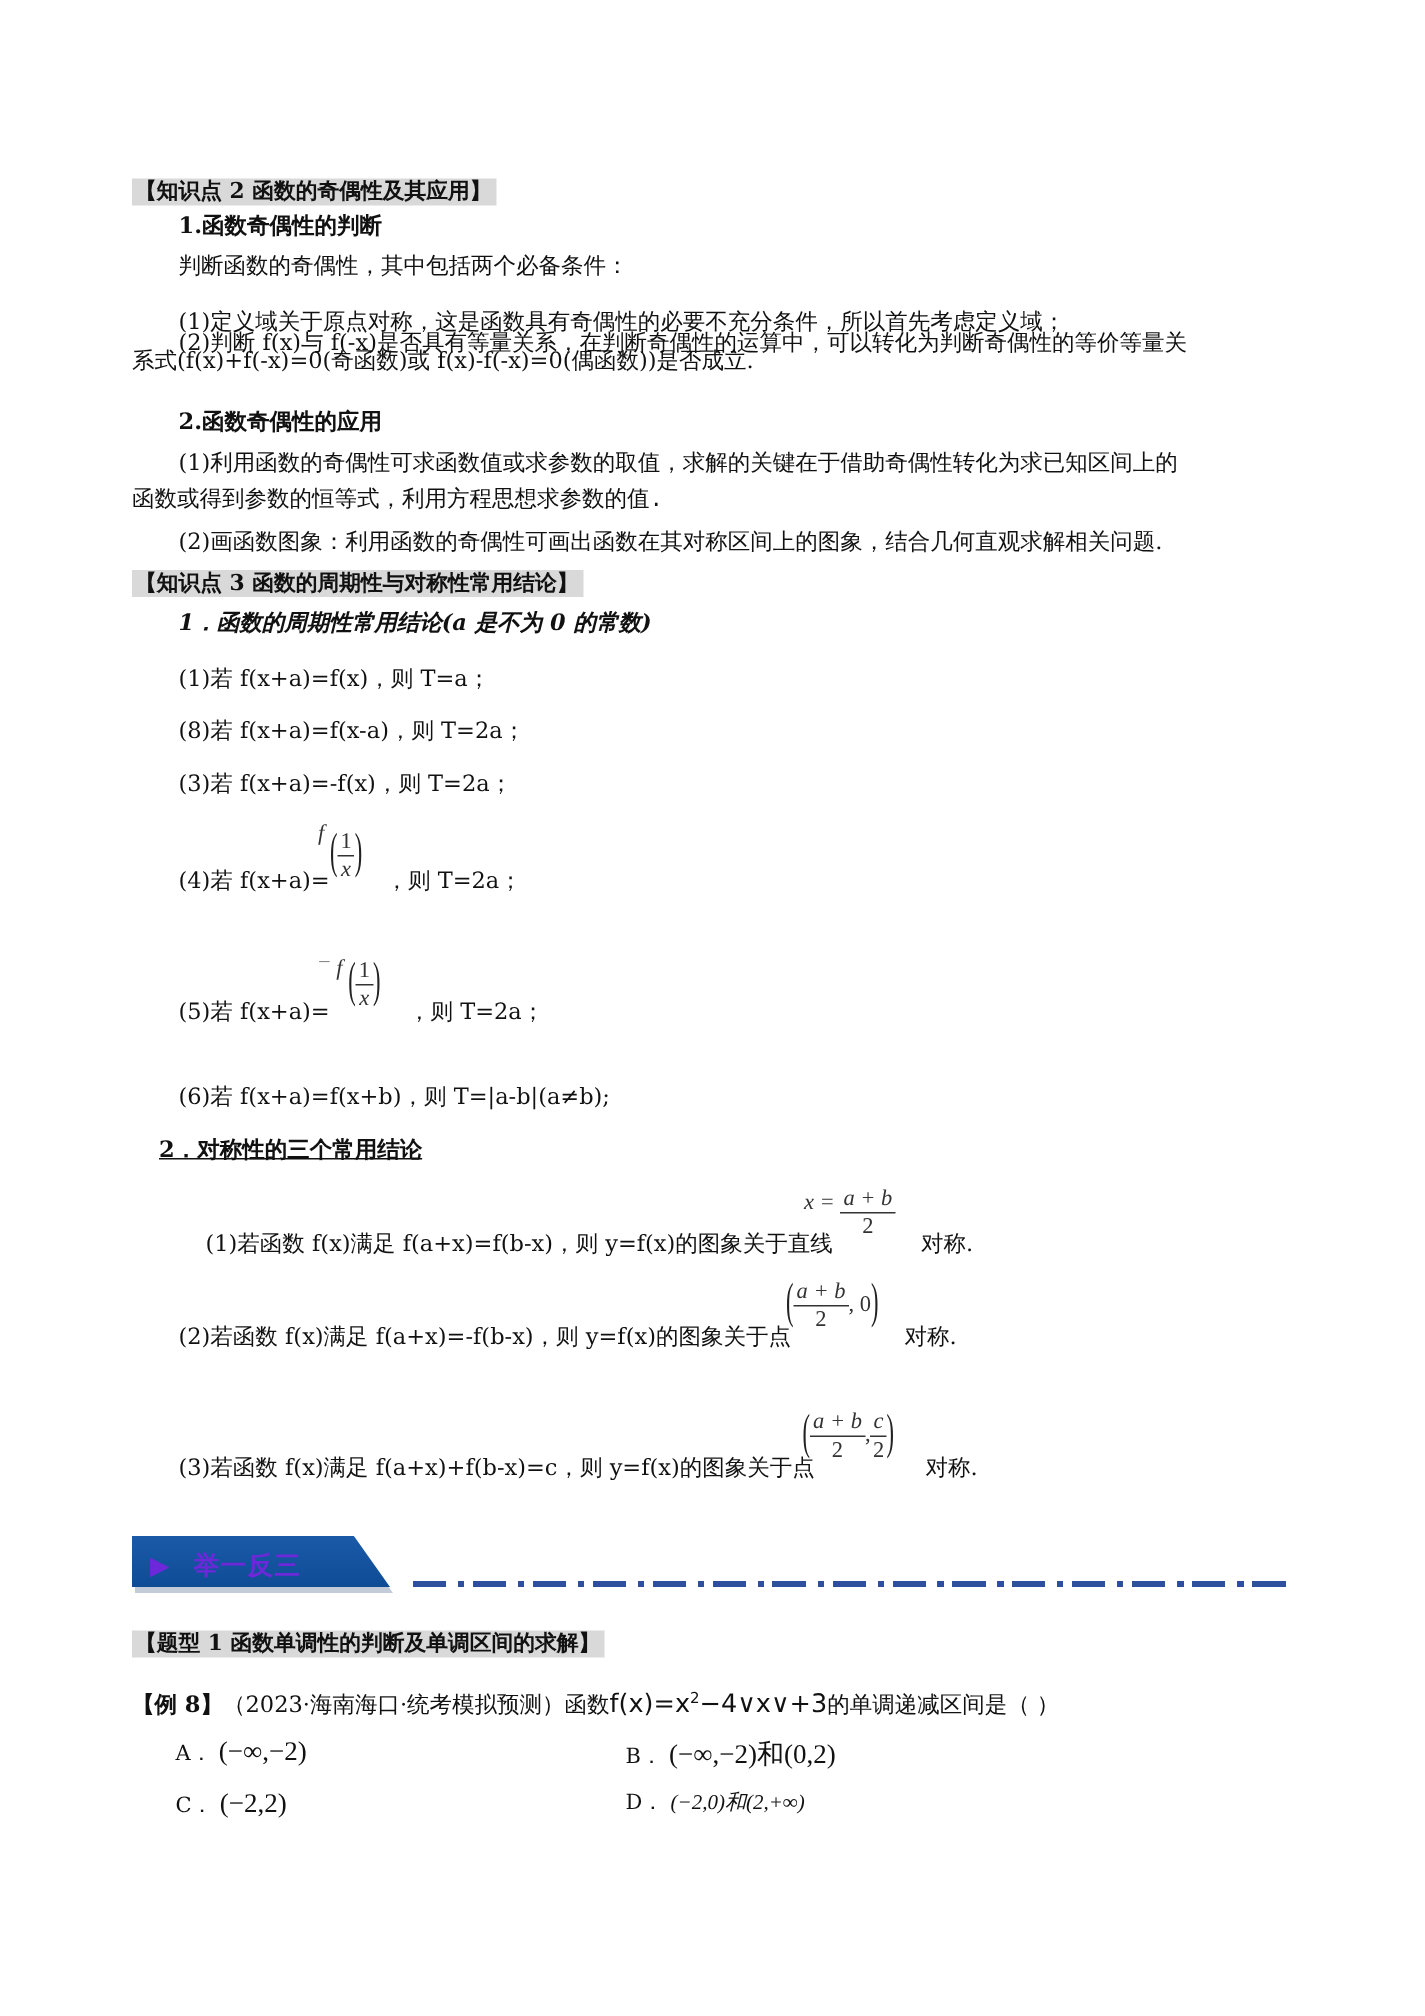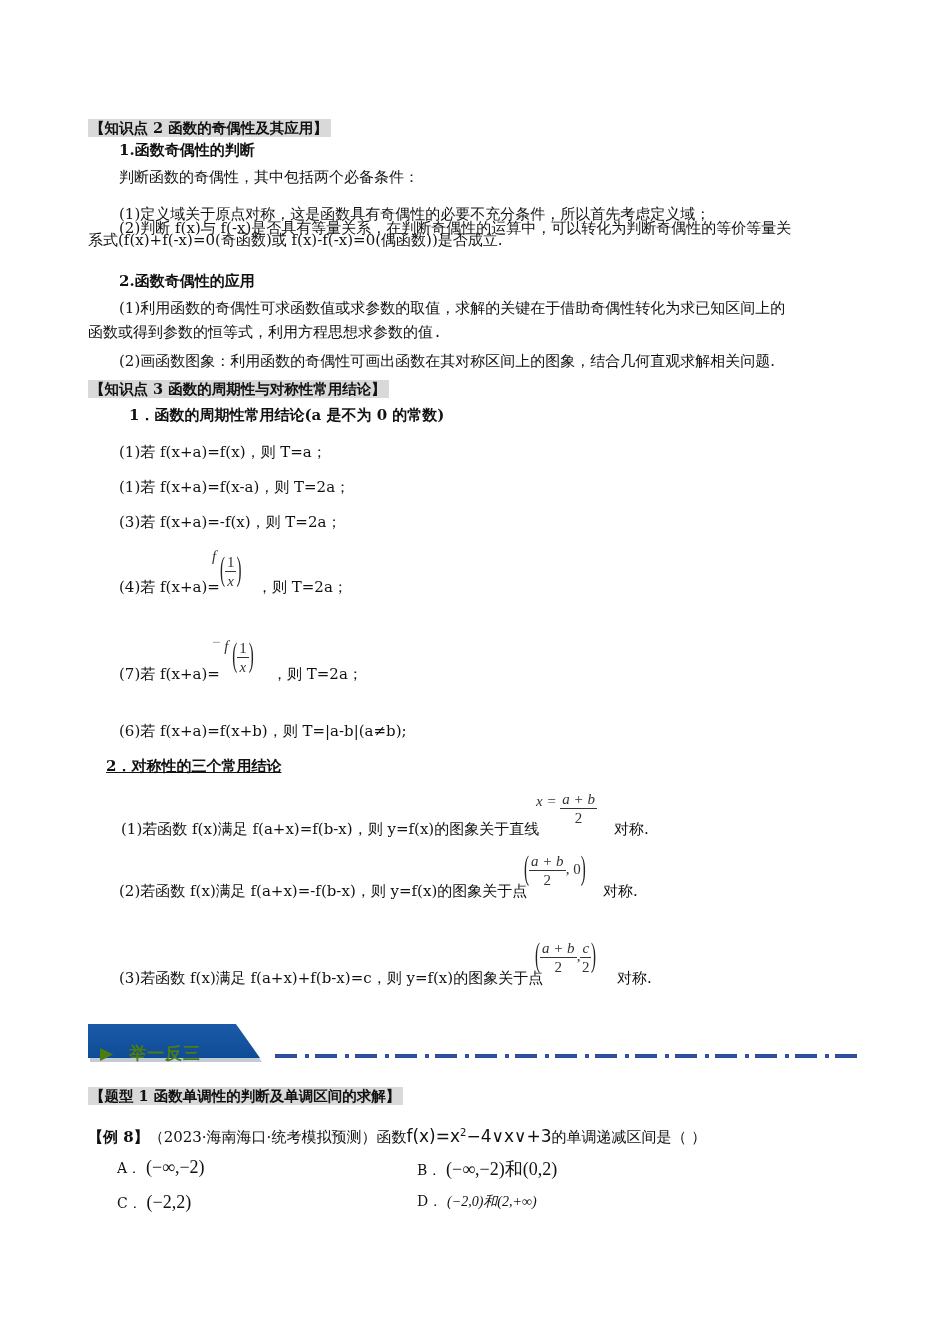--- a/index.html
+++ b/index.html
@@ -14,21 +14,21 @@
   .frac .num { display: block; border-bottom: 1px solid #333; padding: 0 2px; line-height: 18px; }
   .frac .den { display: block; line-height: 18px; font-style: normal; }
   .paren { font-family: "Liberation Serif", serif; font-weight: 100; transform: scaleY(2.2); display: inline-block; color: #222; }
   .mathblock { font-family: "Liberation Serif", serif; font-size: 15px; color: #333; }
   .banner { position: absolute; left: 88px; top: 1024px; width: 172px; height: 34px; }
   .banner-bg { position: absolute; left: 0; top: 0; width: 100%; height: 100%;
                background: linear-gradient(#1a5aa8, #0f4c96);
                clip-path: polygon(0 0, 86% 0, 100% 100%, 0 100%); }
   .banner-shadow { position: absolute; left: 2px; top: 4px; width: 100%; height: 100%;
                    background: #9aa9bd; clip-path: polygon(0 0, 86% 0, 100% 100%, 0 100%); opacity: .6; }
-  .banner-text { position: absolute; left: 12px; top: 18px; color: #4d7c0f; font-family: "DejaVu Sans", sans-serif;
+  .banner-text { position: absolute; left: 12px; top: 8px; color: #6d28d9; font-family: "DejaVu Sans", sans-serif;
                  font-weight: bold; font-size: 17px; letter-spacing: 1px; }
   .dashline { position: absolute; left: 275px; top: 1054px; width: 585px; height: 4px;
               background-image: repeating-linear-gradient(90deg, #2d4f9e 0 22px, transparent 22px 30px, #2d4f9e 30px 34px, transparent 34px 40px); }
   .opt { font-family: "Liberation Serif", serif; font-size: 16px; }
   .opt-label { font-family: "DejaVu Serif", serif; font-size: 14px; }
   .sans-math { font-family: "DejaVu Sans", sans-serif; }
 </style>
 </head>
 <body>
 
@@ -37,50 +37,50 @@
 <div class="abs para" style="left:119px; top:167px;">判断函数的奇偶性，其中包括两个必备条件：</div>
 <div class="abs para" style="left:119px; top:204px;">(1)定义域关于原点对称，这是函数具有奇偶性的必要不充分条件，所以首先考虑定义域；</div>
 <div class="abs para" style="left:119px; top:218px;">(2)判断 f(x)与 f(-x)是否具有等量关系，在判断奇偶性的运算中，可以转化为判断奇偶性的等价等量关</div>
 <div class="abs para" style="left:88px; top:230px;">系式(f(x)+f(-x)=0(奇函数)或 f(x)-f(-x)=0(偶函数))是否成立.</div>
 <div class="abs sub-head" style="left:119px; top:272px;">2.函数奇偶性的应用</div>
 <div class="abs para" style="left:119px; top:298px;">(1)利用函数的奇偶性可求函数值或求参数的取值，求解的关键在于借助奇偶性转化为求已知区间上的</div>
 <div class="abs para" style="left:88px; top:324px;font-family:Liberation Mono, monospace;">函数或得到参数的恒等式，利用方程思想求参数的值.</div>
 <div class="abs para" style="left:119px; top:351px;">(2)画函数图象：利用函数的奇偶性可画出函数在其对称区间上的图象，结合几何直观求解相关问题.</div>
 
 <div class="abs kp-head" style="left:88px; top:380px;">【知识点 3  函数的周期性与对称性常用结论】</div>
-<div class="abs sub-head" style="left:129px; top:406px;">1．函数的周期性常用结论(a 是不为 0 的常数)</div>
+<div class="abs sub-head" style="left:119px; top:406px;font-style:italic;">1．函数的周期性常用结论(a 是不为 0 的常数)</div>
 
 <div class="abs para" style="left:119px; top:442px;">(1)若 f(x+a)=f(x)，则 T=a；</div>
-<div class="abs para" style="left:119px; top:477px;">(1)若 f(x+a)=f(x-a)，则 T=2a；</div>
+<div class="abs para" style="left:119px; top:477px;">(8)若 f(x+a)=f(x-a)，则 T=2a；</div>
 <div class="abs para" style="left:119px; top:512px;">(3)若 f(x+a)=-f(x)，则 T=2a；</div>
 
 <div class="abs para" style="left:119px; top:577px;">
   <span>(4)若 f(x+a)=</span>
 </div>
 <div class="abs mathblock" style="left:212px; top:548px;">
   <span class="it" style="vertical-align: 14px;">f</span>
   <span class="paren">(</span><span class="frac"><span class="num" style="font-style:normal">1</span><span class="den" style="font-style:italic">x</span></span><span class="paren">)</span>
 </div>
 <div class="abs para" style="left:257px; top:577px;">，则 T=2a；</div>
 
 <div class="abs para" style="left:119px; top:664px;">
-  <span>(7)若 f(x+a)=</span>
+  <span>(5)若 f(x+a)=</span>
 </div>
 <div class="abs mathblock" style="left:212px; top:634px;">
   <span style="vertical-align: 14px; color:#888;">−</span>
   <span class="it" style="vertical-align: 10px;">f</span>
   <span class="paren">(</span><span class="frac"><span class="num" style="font-style:normal">1</span><span class="den" style="font-style:italic">x</span></span><span class="paren">)</span>
 </div>
 <div class="abs para" style="left:272px; top:664px;">，则 T=2a；</div>
 
 <div class="abs para" style="left:119px; top:721px;">(6)若 f(x+a)=f(x+b)，则 T=|a-b|(a≠b);</div>
 
 <div class="abs sub-head" style="left:106px; top:757px;text-decoration:underline;">2．对称性的三个常用结论</div>
 
-<div class="abs para" style="left:121px; top:819px;">(1)若函数 f(x)满足 f(a+x)=f(b-x)，则 y=f(x)的图象关于直线</div>
+<div class="abs para" style="left:137px; top:819px;">(1)若函数 f(x)满足 f(a+x)=f(b-x)，则 y=f(x)的图象关于直线</div>
 <div class="abs mathblock" style="left:536px; top:790px;">
   <span class="it" style="vertical-align: 6px;">x =</span>
   <span class="frac"><span class="num">a + b</span><span class="den">2</span></span>
 </div>
 <div class="abs para" style="left:614px; top:819px;">对称.</div>
 
 <div class="abs para" style="left:119px; top:881px;">(2)若函数 f(x)满足 f(a+x)=-f(b-x)，则 y=f(x)的图象关于点</div>
 <div class="abs mathblock" style="left:524px; top:852px;">
   <span class="paren">(</span><span class="frac"><span class="num">a + b</span><span class="den">2</span></span><span>, 0</span><span class="paren">)</span>
 </div>

